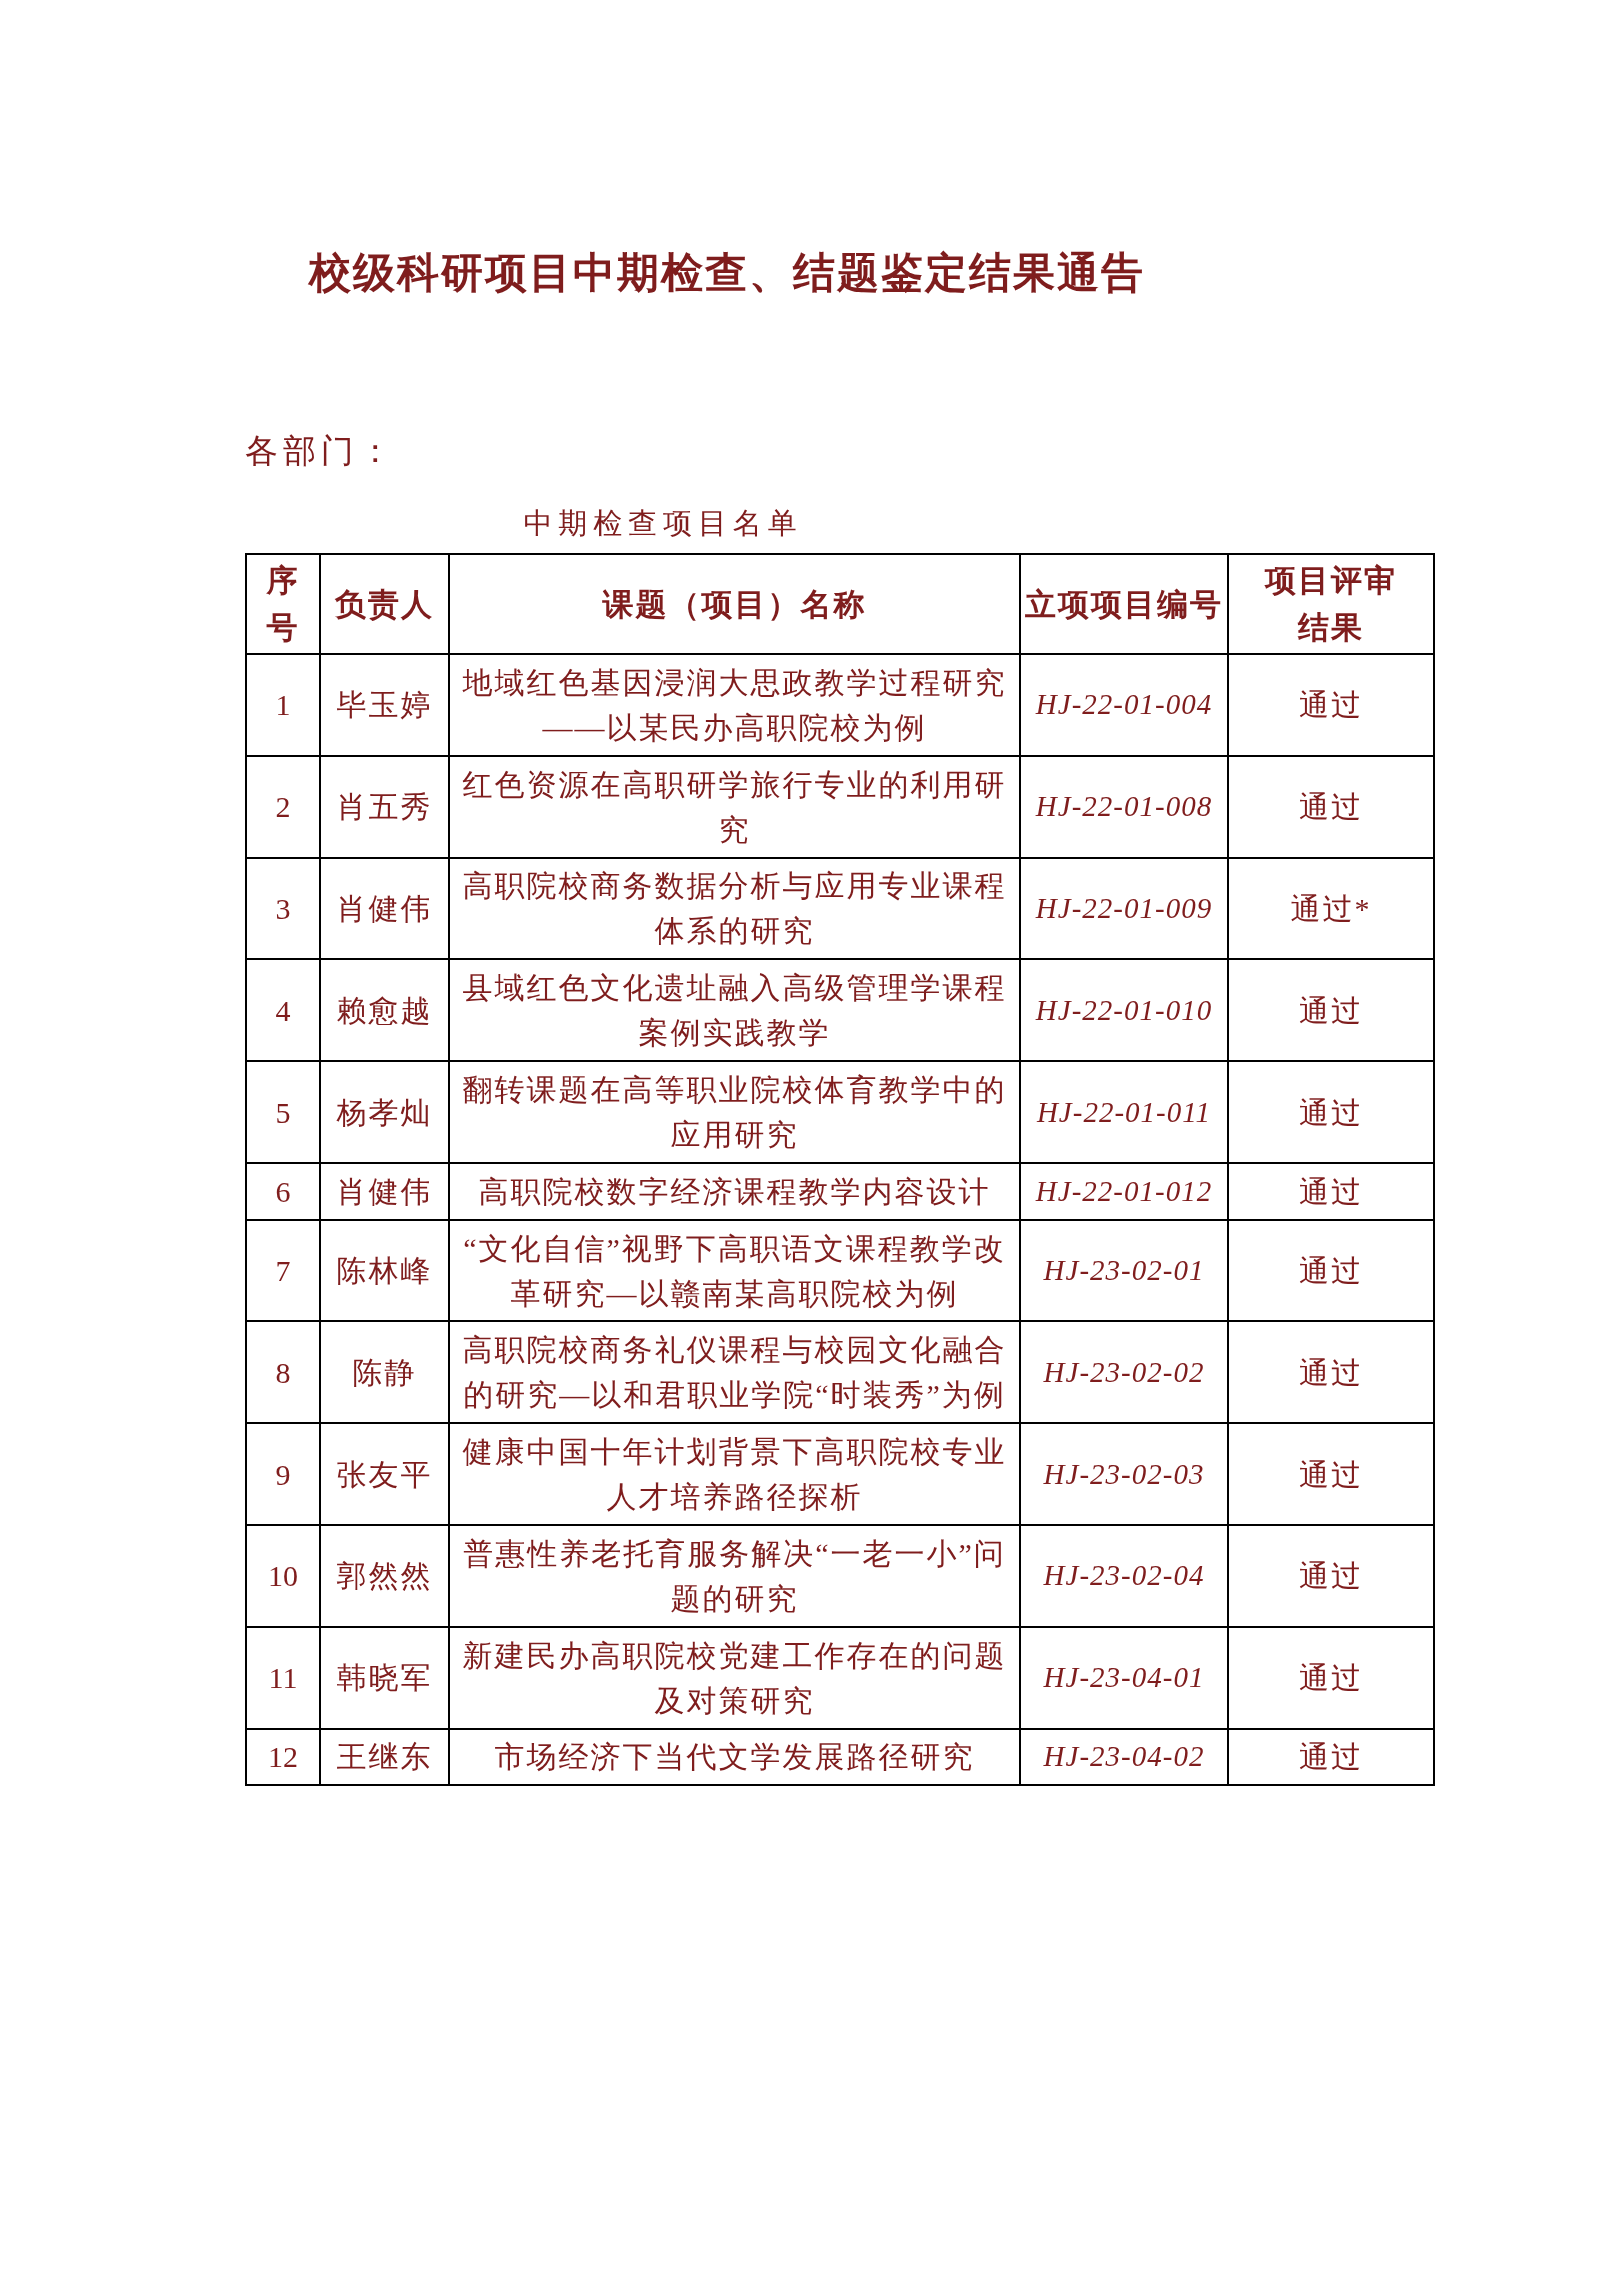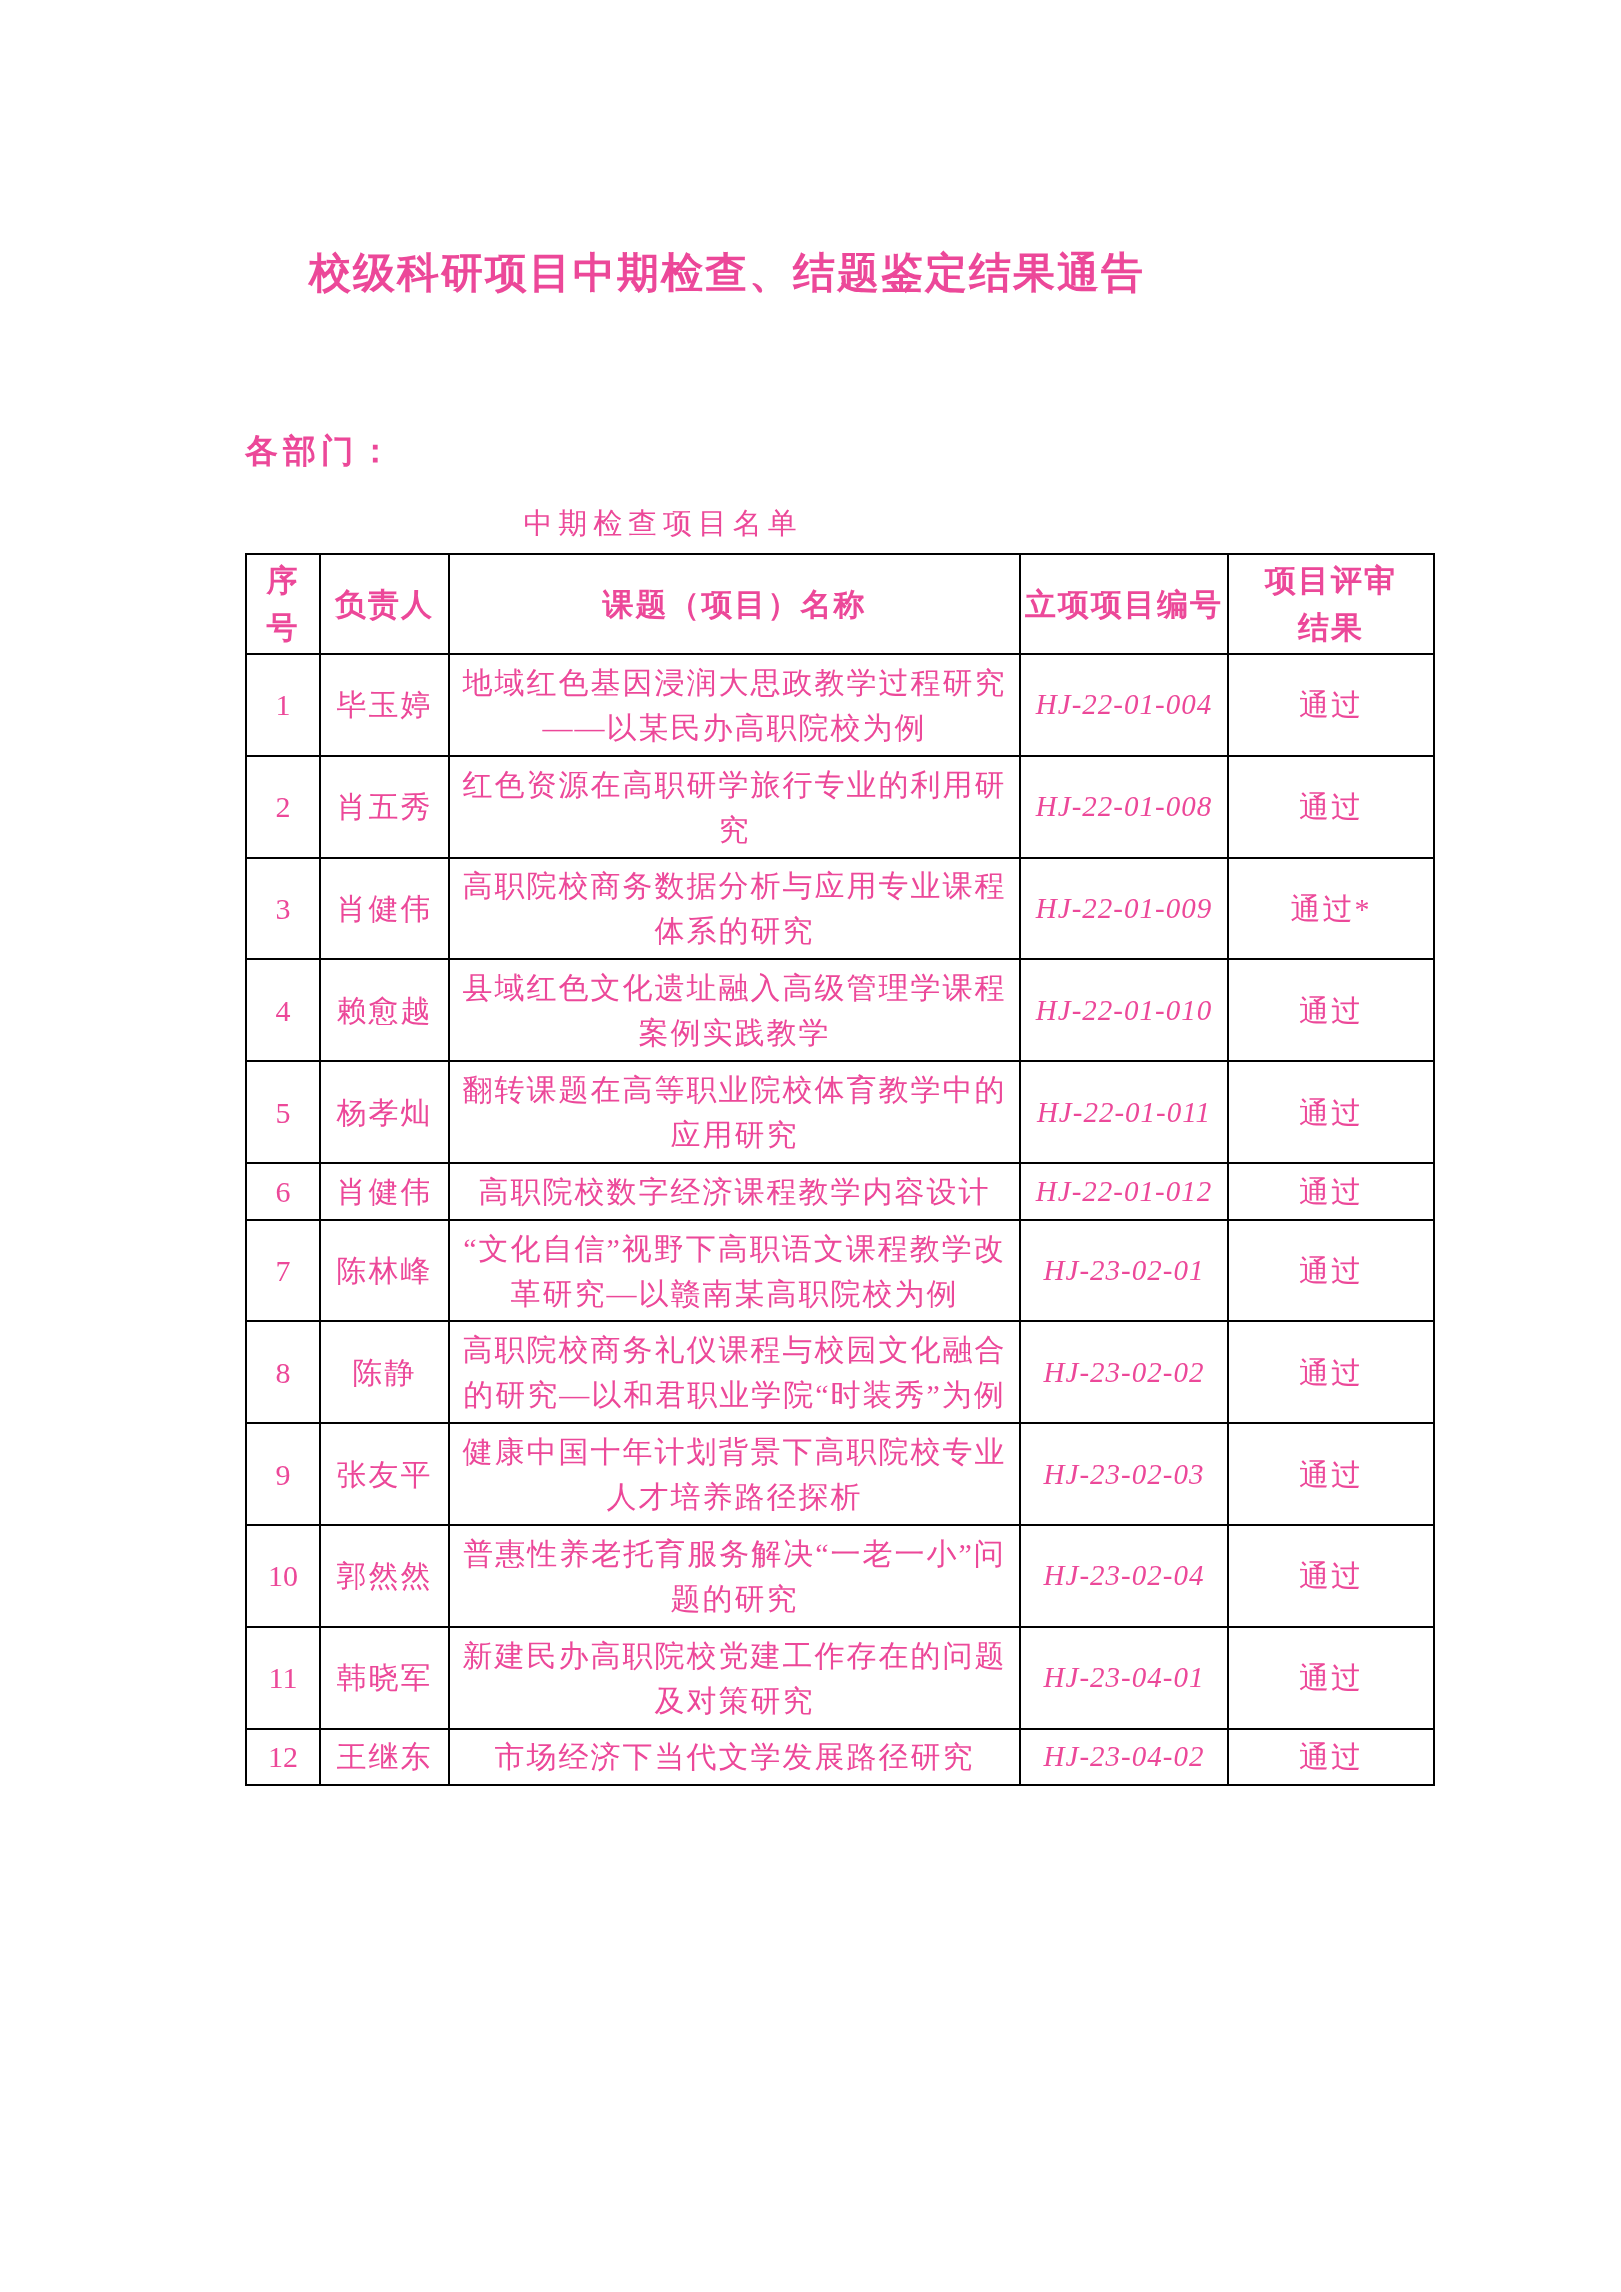--- a/index.html
+++ b/index.html
@@ -3,41 +3,40 @@
 <meta charset="utf-8">
 <style>
   html, body { margin:0; padding:0; background:#ffffff; }
   .page {
     position: relative;
     width: 1455px;
     height: 2293px;
     background: #ffffff;
     box-sizing: border-box;
     padding: 247px 188px 0 245px;
-    color: #ec4899;
+    color: #7f1d1d;
     font-family: "Liberation Serif", serif;
     overflow: hidden;
   }
   .doc-title {
     margin: 0 0 110px 0;
     font-family: "Liberation Sans", sans-serif;
     font-weight: bold;
     font-size: 42px;
     line-height: 51px;
     letter-spacing: 2px;
     text-align: center;
     position: relative;
     left: -29px;
     white-space: nowrap;
   }
   .salutation {
     font-size: 33px;
     line-height: 86px;
     letter-spacing: 4.9px;
-    font-weight: bold;
   }
   .body-paragraph {
     margin: 0;
     font-size: 33px;
     line-height: 86px;
     letter-spacing: 4.9px;
     text-align: justify;
     text-indent: 2em;
   }
   .table-title {

